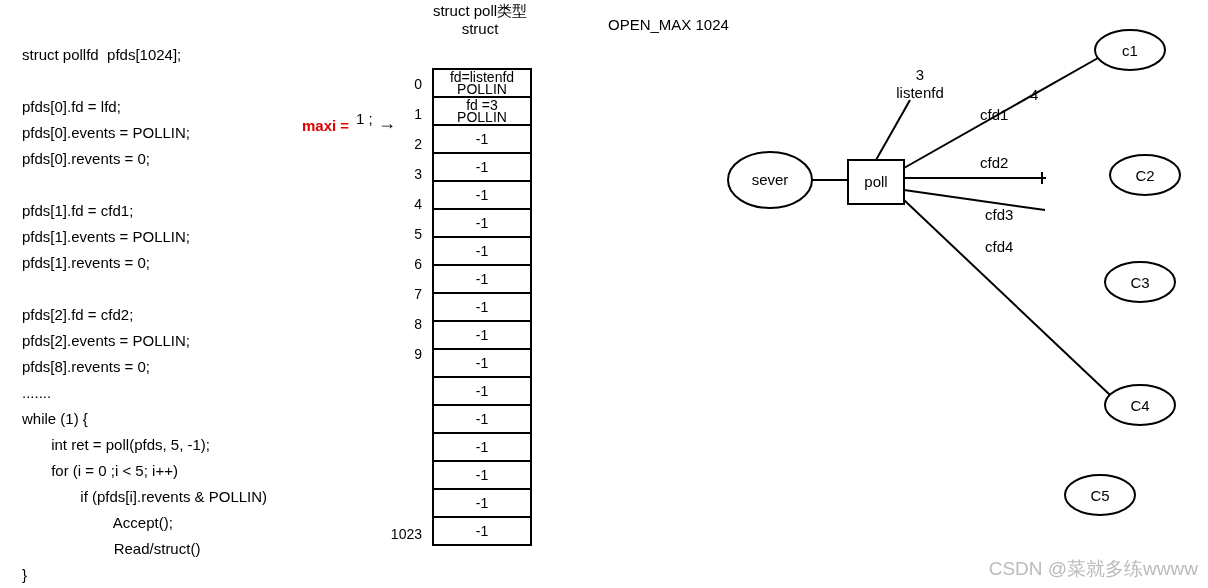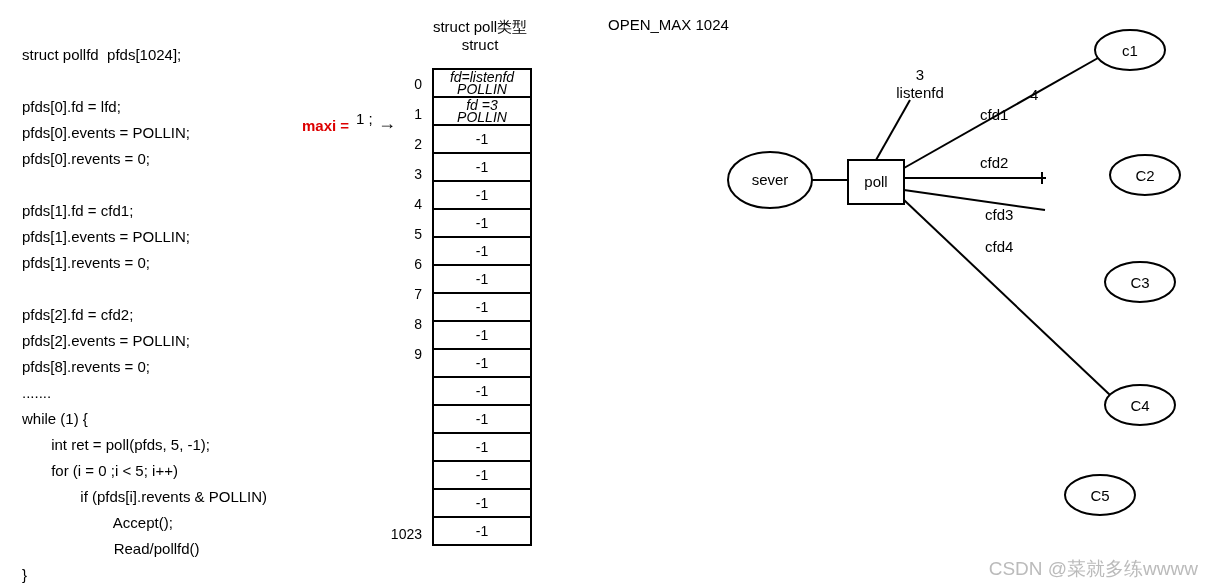--- a/index.html
+++ b/index.html
@@ -37,21 +37,21 @@
   .arrow {
     position: absolute;
     left: 378px;
     top: 113px;
     font-weight: bold;
     font-size: 18px;
   }
   .table-header {
     position: absolute;
     left: 420px;
-    top: 18px;
+    top: 2px;
     width: 120px;
     text-align: center;
     line-height: 18px;
   }
   .open-max {
     position: absolute;
     left: 608px;
     top: 16px;
   }
   .array-col {
@@ -66,21 +66,21 @@
     margin-top: -2px;
     text-align: center;
     font-size: 14px;
     line-height: 14px;
     display: flex;
     flex-direction: column;
     justify-content: center;
     align-items: center;
     box-sizing: border-box;
   }
-  .cell2 { line-height: 12px; font-style: italic; }
+  .cell2 { line-height: 12px; }
   .idx {
     position: absolute;
     right: 110px;
     width: 36px;
     text-align: right;
     font-size: 14px;
   }
   .watermark {
     position: absolute;
     right: 10px;
@@ -107,21 +107,21 @@
 
 <span>pfds[2].fd = cfd2;</span>
 <span>pfds[2].events = POLLIN;</span>
 <span>pfds[8].revents = 0;</span>
 <span>.......</span>
 <span>while (1) {</span>
 <span>       int ret = poll(pfds, 5, -1);</span>
 <span>       for (i = 0 ;i &lt; 5; i++)</span>
 <span>              if (pfds[i].revents &amp; POLLIN)</span>
 <span>                      Accept();</span>
-<span>                      Read/pollfd()</span>
+<span>                      Read/struct()</span>
 <span>}</span>
 </div>
 
 <div class="maxi">maxi =</div>
 <div class="maxi-val">1 ;</div>
 <div class="arrow">→</div>
 
 <div class="table-header">
   <div>struct poll类型</div>
   <div>struct</div>

